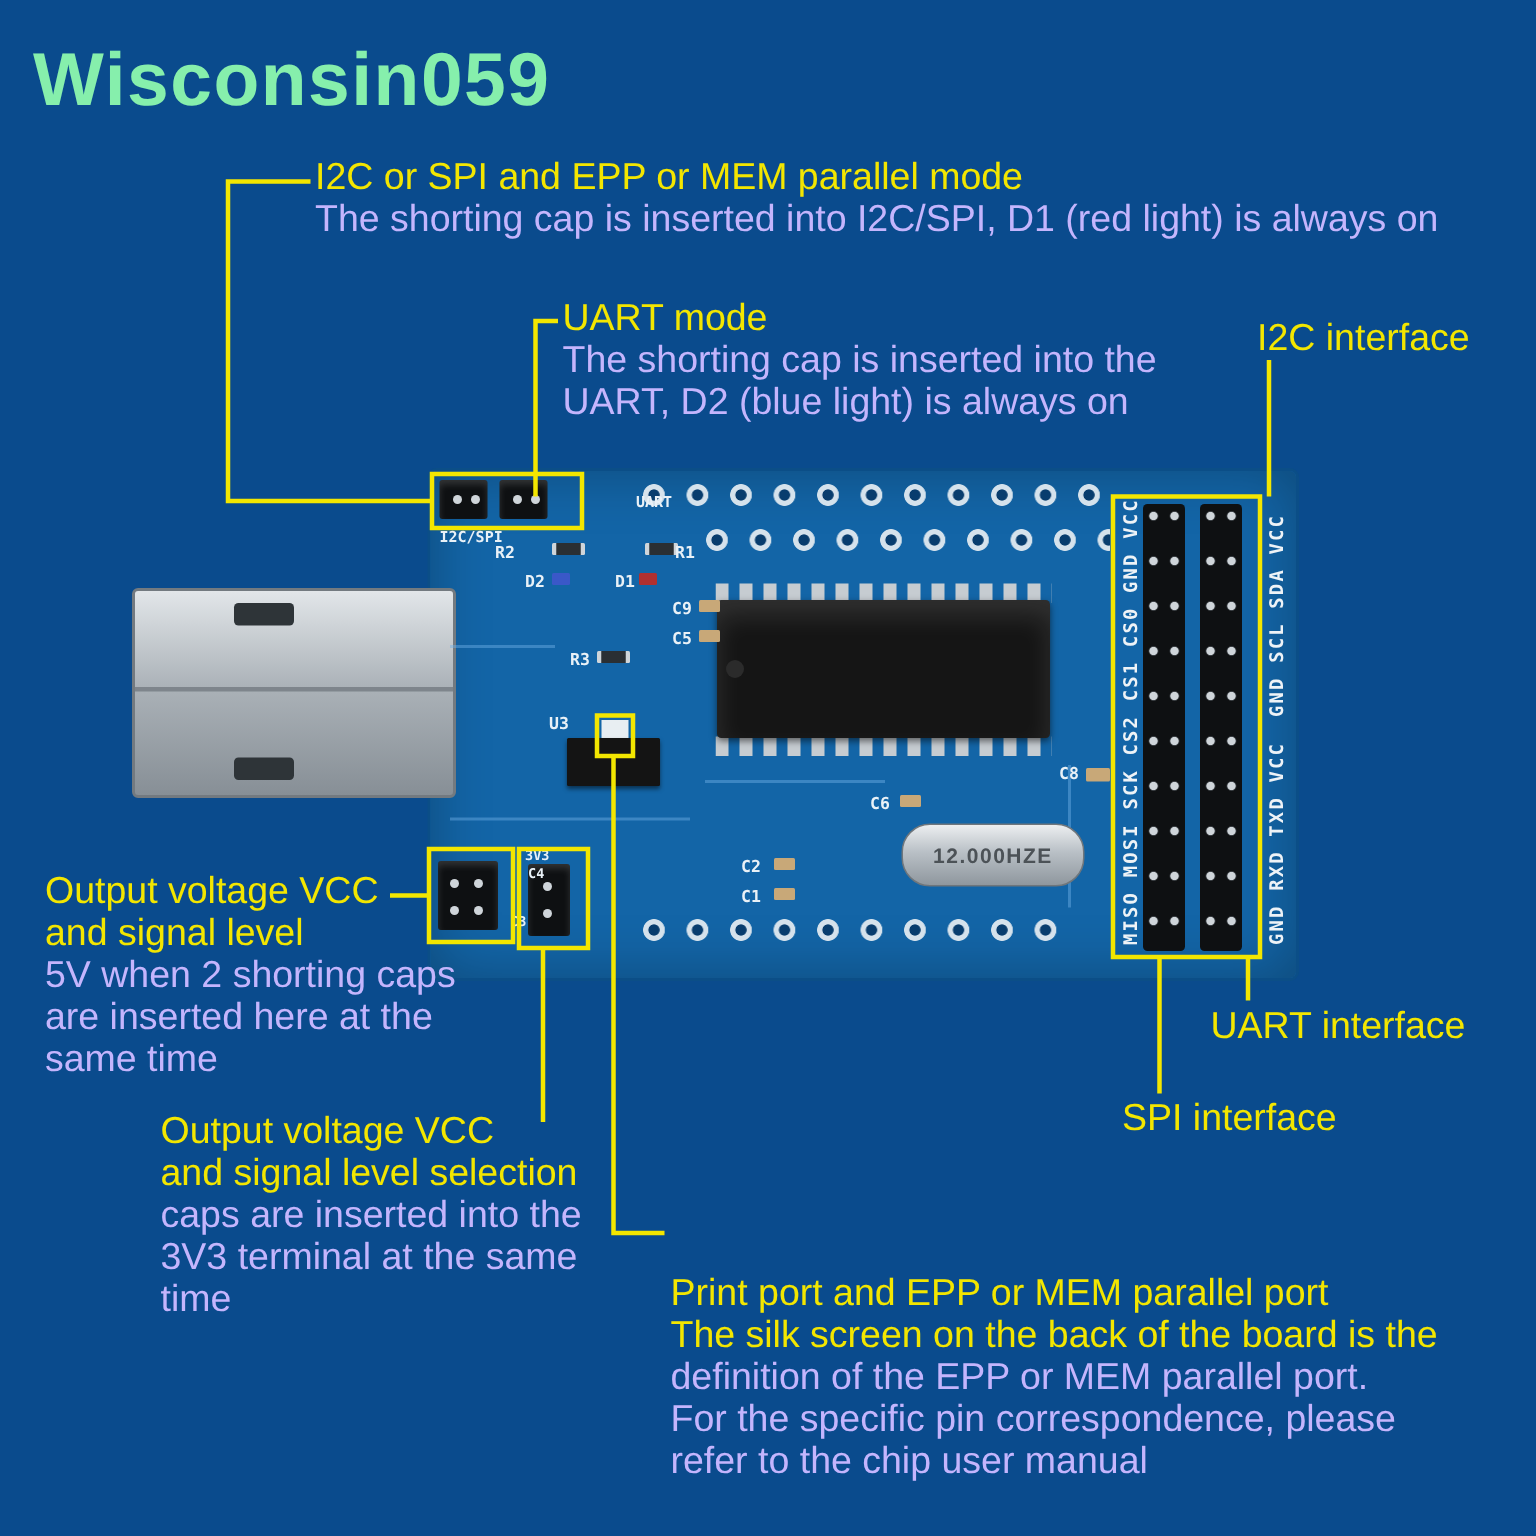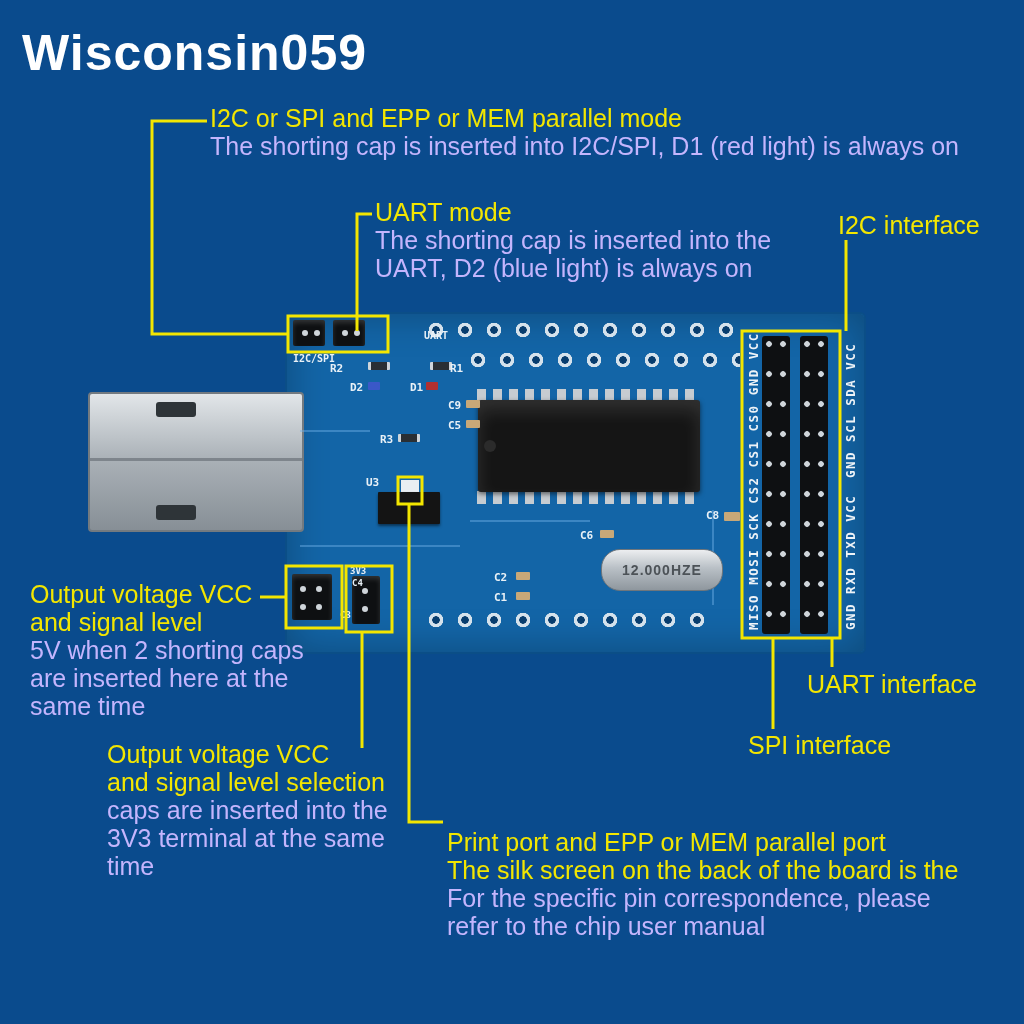--- a/index.html
+++ b/index.html
@@ -1,20 +1,20 @@
 <!DOCTYPE html>
 <html><head>
 <meta charset="utf-8">
 <style>
   html,body{margin:0;padding:0;background:#0a4b8d;}
   #canvas{position:relative;width:1024px;height:1024px;background:#0a4b8d;overflow:hidden;
           font-family:"Liberation Sans",sans-serif;}
   
   .watermark{position:absolute;left:22px;top:24px;font-size:50px;font-weight:bold;
-             letter-spacing:1px;color:#ffffff;z-index:6;}
+             letter-spacing:1px;color:#86efac;z-index:6;}
   .ann{position:absolute;font-size:25px;line-height:28px;white-space:nowrap;z-index:6;}
   .y{color:#f3e600;}
   .w{color:#c4b5fd;}
   
   .pcb{position:absolute;left:285px;top:312px;width:577px;height:338px;background:#1365a7;
        border:2px solid #0b4e87;border-radius:6px;z-index:1;
        box-shadow:inset 0 0 40px rgba(0,0,0,.28);}
   .trace{position:absolute;background:rgba(110,175,230,.45);z-index:2;}
   .holes{position:absolute;height:16px;z-index:2;
          background-image:radial-gradient(circle 7px at 8px 8px,#083d6e 0 3.5px,#d5e2ec 4px 7px,rgba(0,0,0,0) 7.5px);
@@ -186,20 +186,21 @@
     <div class="y">and signal level selection</div>
     <div class="w">caps are inserted into the</div>
     <div class="w">3V3 terminal at the same</div>
     <div class="w">time</div>
   </div>
 
   <div class="ann y" style="left:807px;top:670px;">UART interface</div>
 
   <div class="ann y" style="left:748px;top:731px;">SPI interface</div>
 
-  <div class="ann" style="left:447px;top:828px;">
+  <div class="ann" style="left:447px;top:848px;">
     <div class="y">Print port and EPP or MEM parallel port</div>
     <div class="y">The silk screen on the back of the board is the</div>
+    <div class="w">definition of the EPP or MEM parallel port.</div>
     <div class="w">For the specific pin correspondence, please</div>
     <div class="w">refer to the chip user manual</div>
   </div>
 
 </div>
 
 </body></html>

